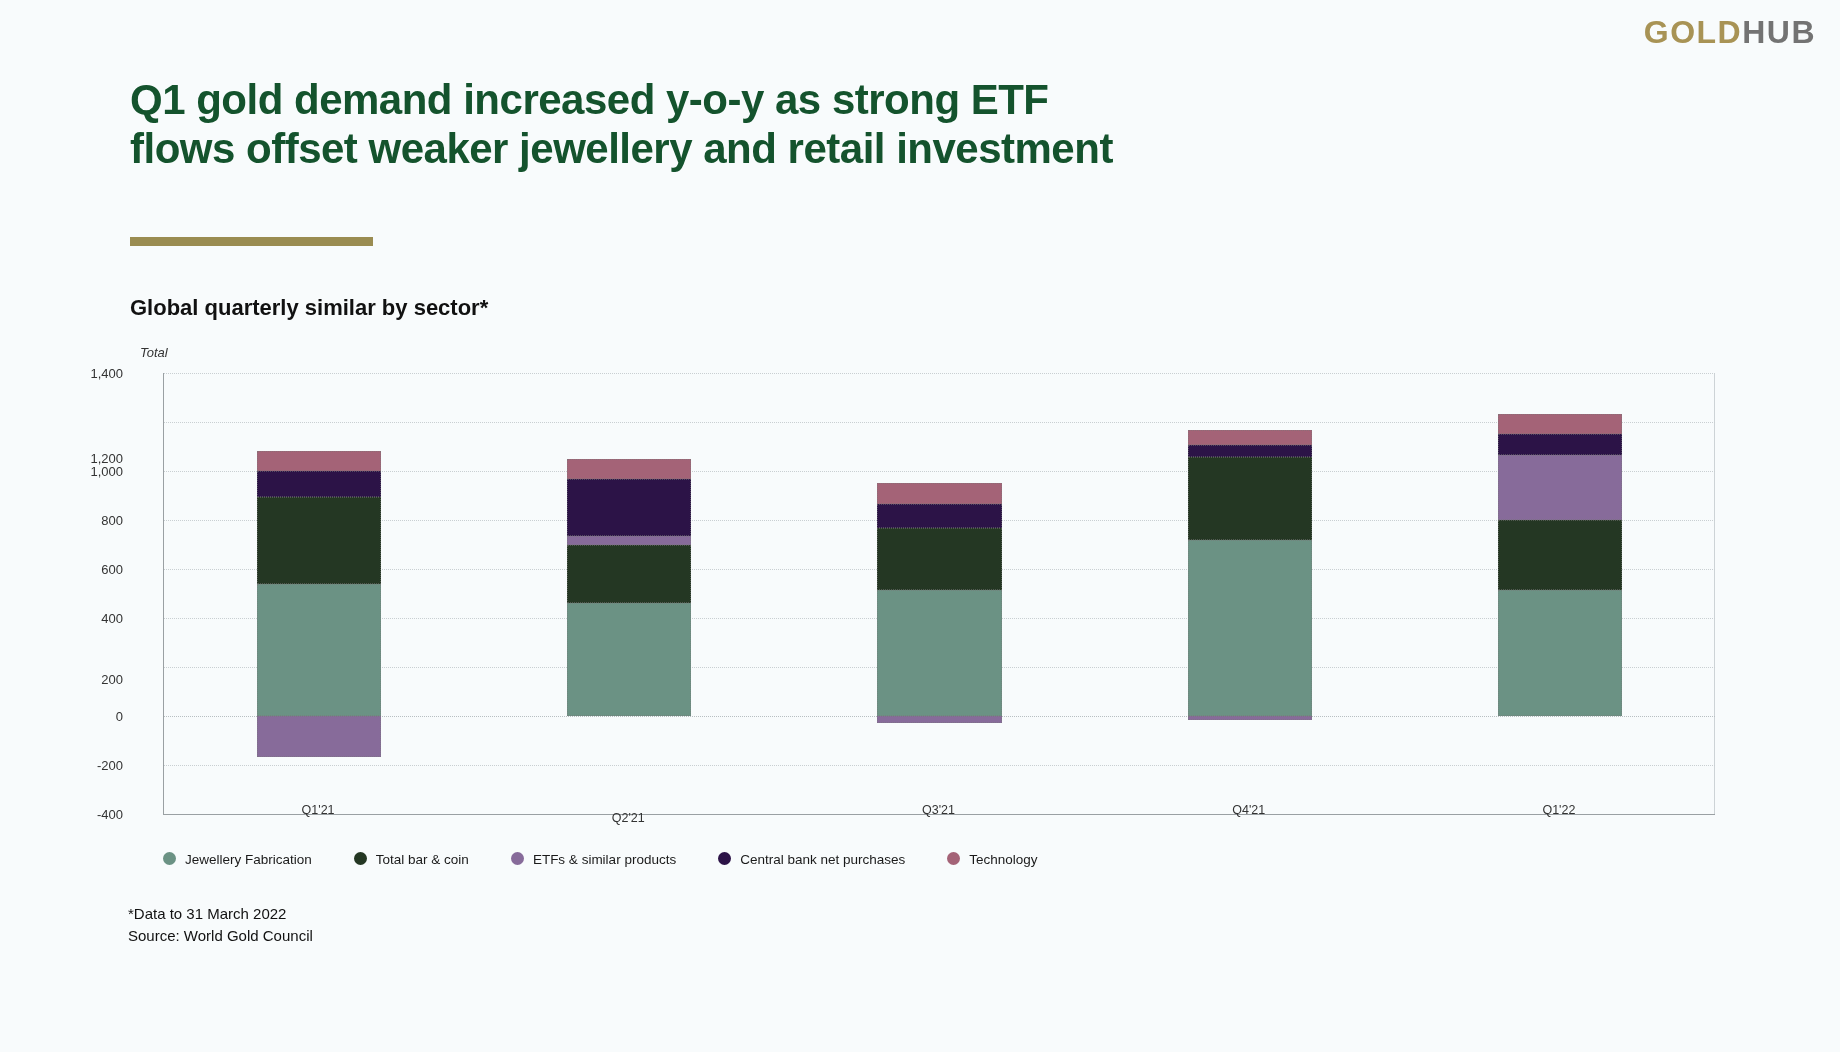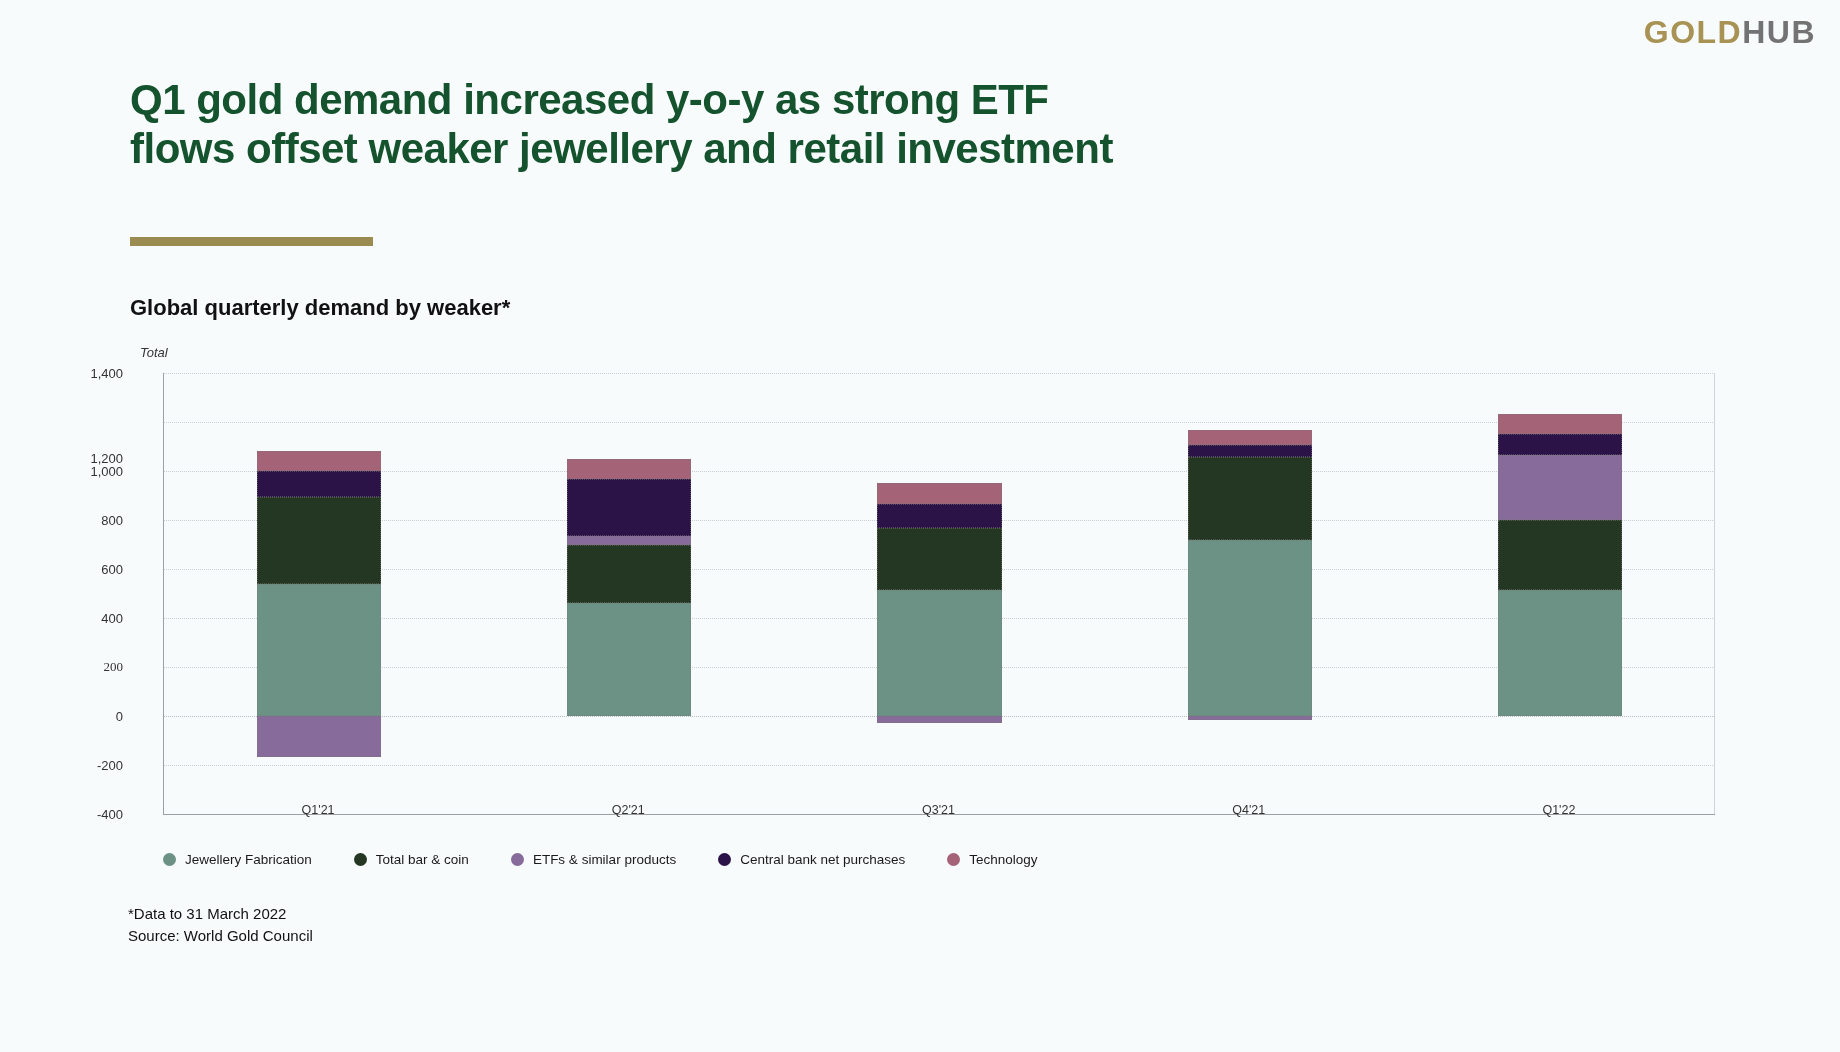--- a/index.html
+++ b/index.html
@@ -84,21 +84,21 @@
     position:absolute; top:448px;
     font-size:12.5px; color:#333; text-align:center;
     width:200px; transform:translateX(-50%);
   }
 
   
   #legend {
     position:absolute; left:163px; top:852px;
     display:flex; align-items:center; gap:0;
   }
-  .legend-item { display:flex; align-items:center; margin-right:42px; }
+  .legend-item { display:flex; margin-right:42px; }
   .legend-dot {
     width:13px; height:13px; border-radius:50%;
     margin-right:9px; flex:none;
   }
   .legend-label { font-size:13.5px; color:#1a1a1a; white-space:nowrap; }
 
   
   #notes {
     position:absolute; left:128px; top:903px;
     font-size:15px; line-height:1.45; color:#111;
@@ -107,21 +107,21 @@
 </head>
 <body>
 
 <div id="logo">
   <span class="gold">GOLD</span><span class="hub">HUB</span>
 </div>
 
 <h1 id="title">Q1 gold demand increased y-o-y as strong ETF flows offset weaker jewellery and retail investment</h1>
 <div id="title-rule"></div>
 
-<div id="subtitle">Global quarterly demand by weaker*</div>
+<div id="subtitle">Global quarterly similar by sector*</div>
 
 <div id="chart-wrap">
   <div id="y-units">Total</div>
   <div id="plot">
     <div class="plot-right-border"></div>
   <div class="gridline" style="top: 0px;"></div>
       <div class="gridline" style="top: 49px;"></div>
       <div class="gridline" style="top: 98px;"></div>
       <div class="gridline" style="top: 147px;"></div>
       <div class="gridline" style="top: 196px;"></div>
@@ -164,26 +164,26 @@
         <div class="seg" title="Central bank net purchases Q1'22: 84t" style="top: 61.005px; height: 20.58px; background: rgb(44, 19, 71);"></div>
         <div class="seg" title="Technology Q1'22: 82t" style="top: 40.915px; height: 20.09px; background: rgb(164, 99, 119);"></div>
       </div>
     </div>
 <div class="ytick" style="top: 18px;">1,400</div>
     <div class="ytick" style="top: 67px; margin-top: 36px;">1,200</div>
     <div class="ytick" style="top: 116px;">1,000</div>
     <div class="ytick" style="top: 165px;">800</div>
     <div class="ytick" style="top: 214px;">600</div>
     <div class="ytick" style="top: 263px;">400</div>
-    <div class="ytick" style="top: 312px; font-family: Liberation Serif, serif;">200</div>
+    <div class="ytick" style="top: 324px;">200</div>
     <div class="ytick" style="top: 361px;">0</div>
     <div class="ytick" style="top: 410px;">-200</div>
     <div class="ytick" style="top: 459px;">-400</div>
     <div class="xtick" style="left: 188.1px;">Q1'21</div>
-    <div class="xtick" style="left: 498.3px;">Q2'21</div>
+    <div class="xtick" style="left: 498.3px; margin-top: 8px;">Q2'21</div>
     <div class="xtick" style="left: 808.5px;">Q3'21</div>
     <div class="xtick" style="left: 1118.7px;">Q4'21</div>
     <div class="xtick" style="left: 1428.9px;">Q1'22</div>
   </div>
 
 <div id="legend">
     <div class="legend-item">
       <span class="legend-dot" style="background: rgb(107, 146, 132);"></span>
       <span class="legend-label">Jewellery Fabrication</span>
     </div>

